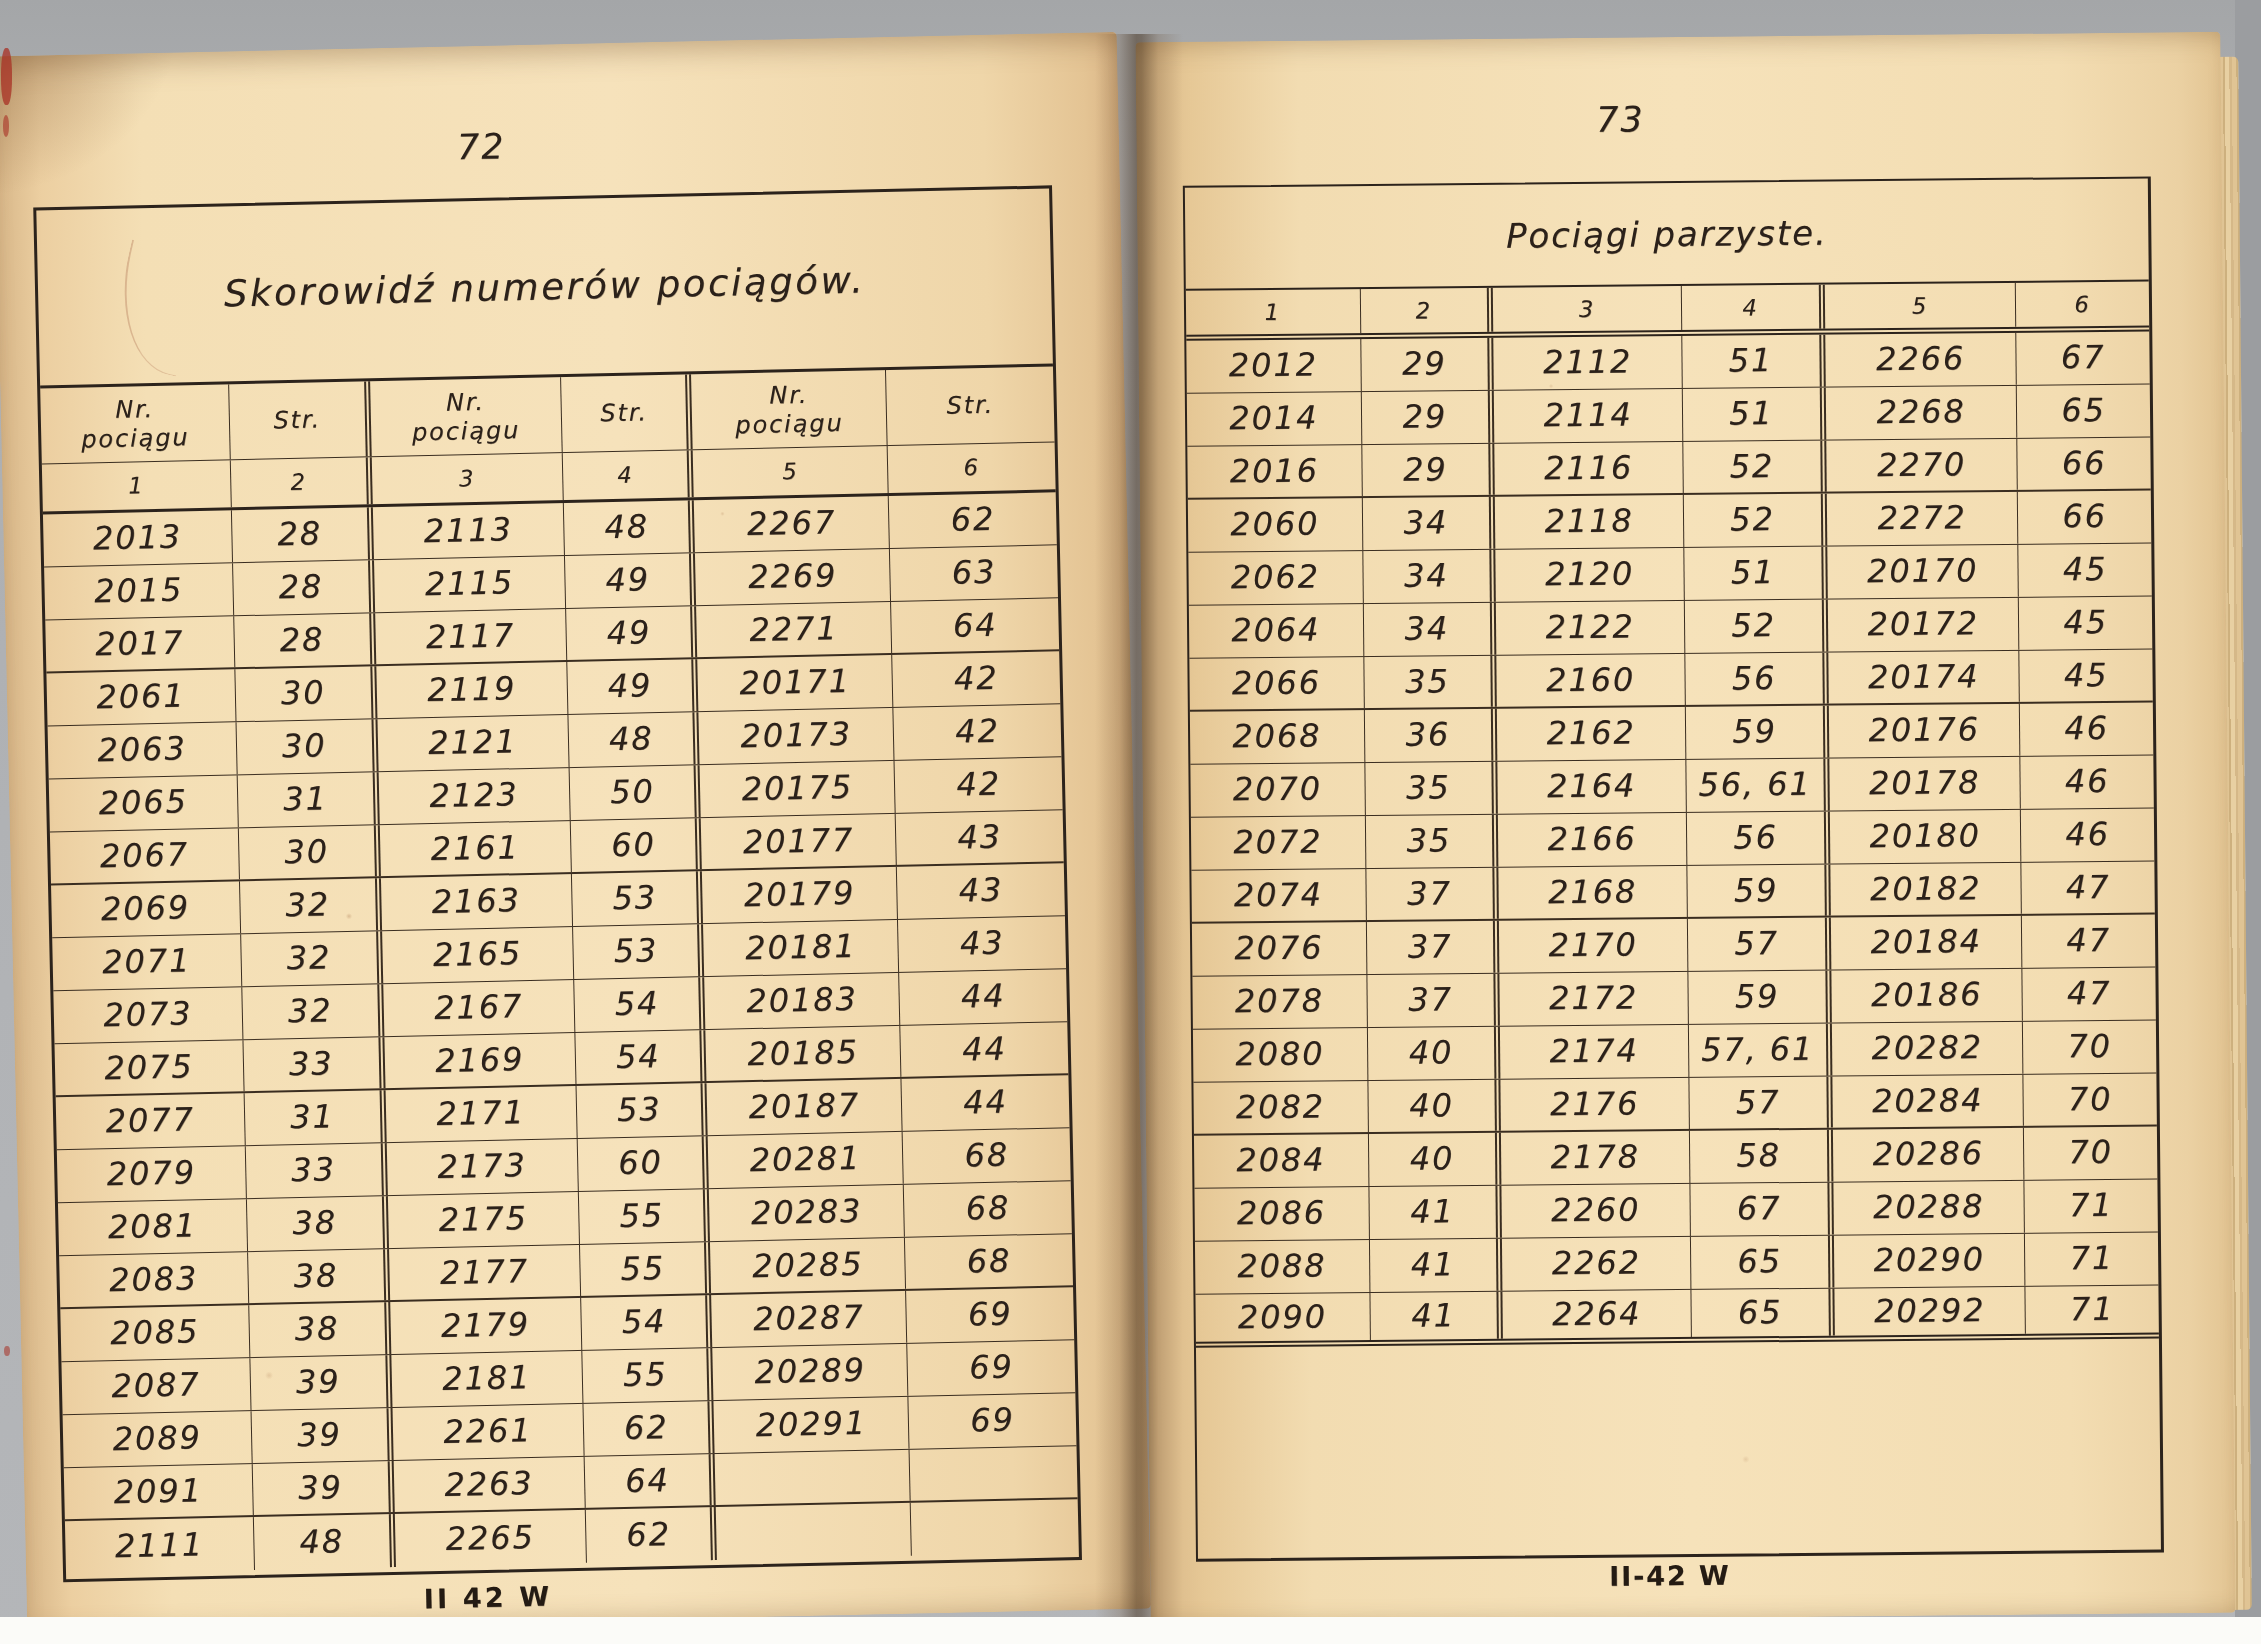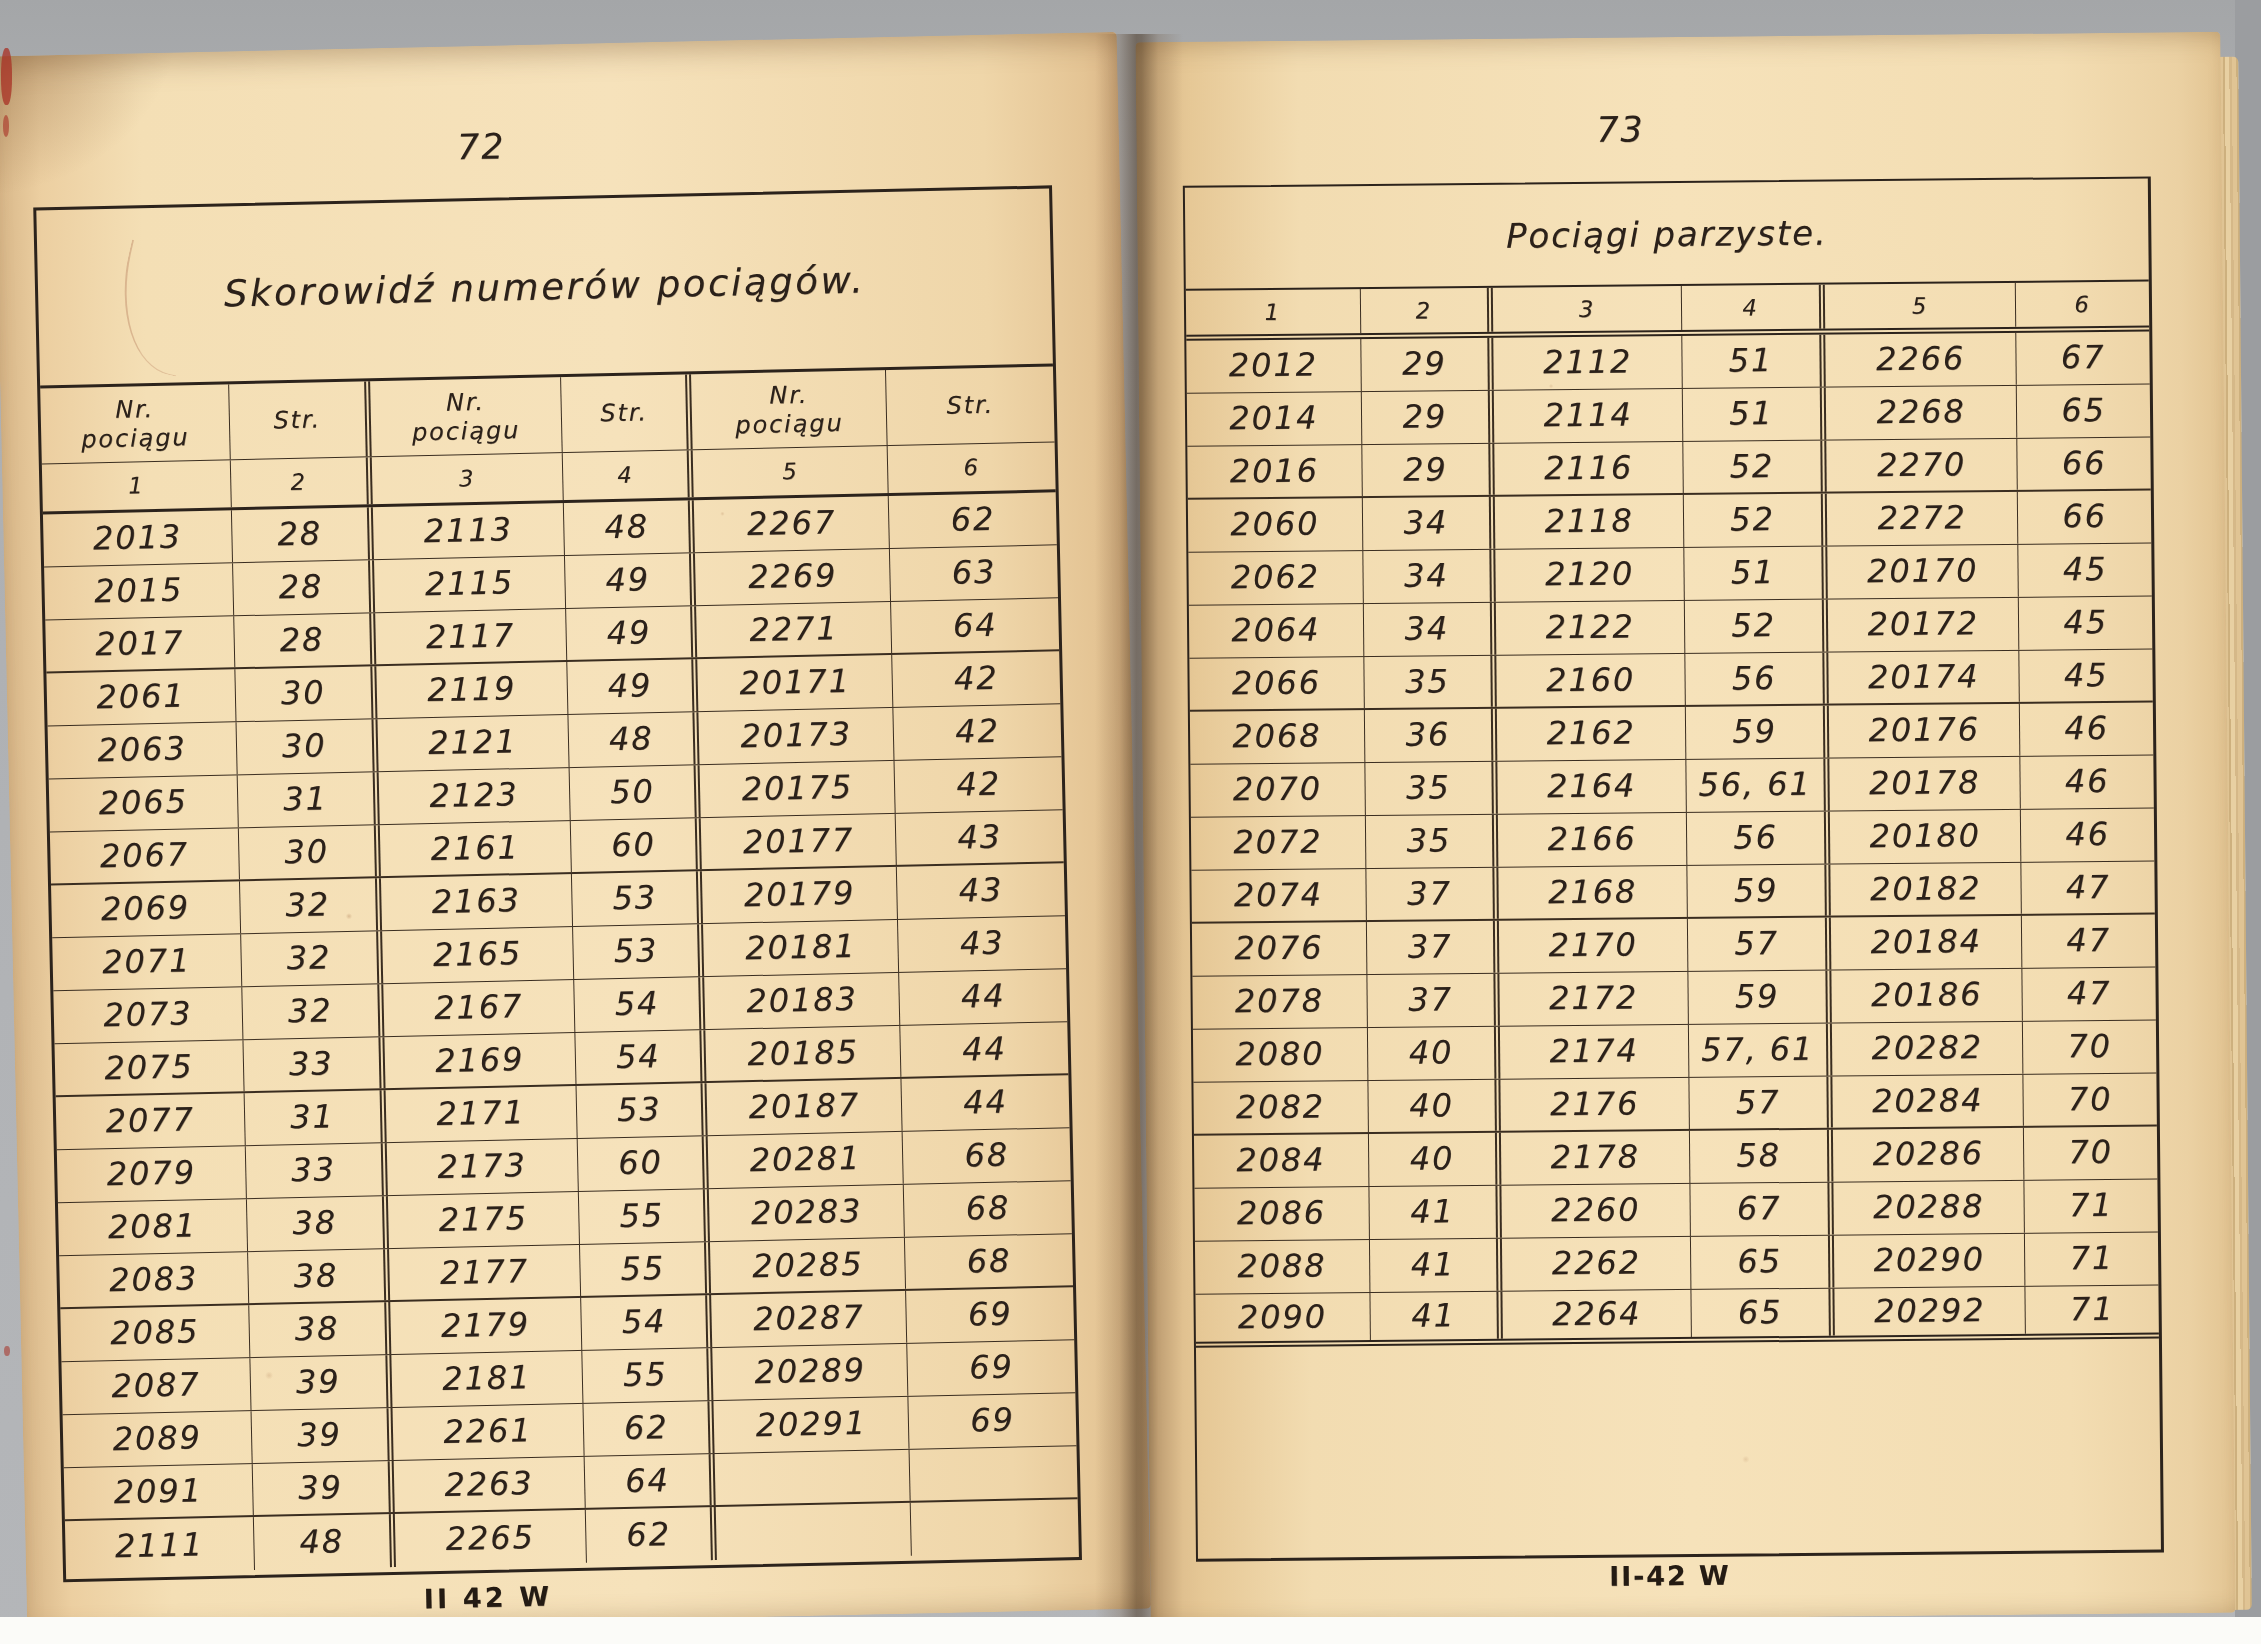--- a/index.html
+++ b/index.html
@@ -65,21 +65,21 @@
     border-left:2.6px solid rgba(155,85,55,.28);
     border-bottom:1.9px solid rgba(155,85,55,.22);
     border-radius:0 0 0 90%;
     transform:rotate(14deg);
   }
 
   
   .hand{font-style:italic;color:var(--ink);text-shadow:0.4px 0.4px 0.5px rgba(60,45,30,.45);}
   .pagenum{position:absolute;font-size:35px;letter-spacing:1.9px;}
   .pagenum-left{left:462px;top:81px;}
-  .pagenum-right{left:460px;top:72px;}
+  .pagenum-right{left:460px;top:62px;}
   .footer-mark{position:absolute;font-size:27px;font-weight:bold;letter-spacing:3.2px;font-style:normal;color:#241b13;}
   .footer-left{left:397px;top:1536px;}
   .footer-right{left:459px;top:1523px;letter-spacing:1.9px;}
 
   
   .tbl{position:absolute;box-sizing:border-box;border:3.2px solid var(--ink2);background:transparent;}
   .lt{left:37px;top:152px;width:1019px;height:1375px;border-top-width:3.9px;}
   .rt{left:46px;top:144px;width:968px;height:1376px;border-width:2.6px 3.9px 3.2px 2.6px;}
 
   .tbl-title{display:flex;align-items:center;justify-content:center;box-sizing:border-box;}

